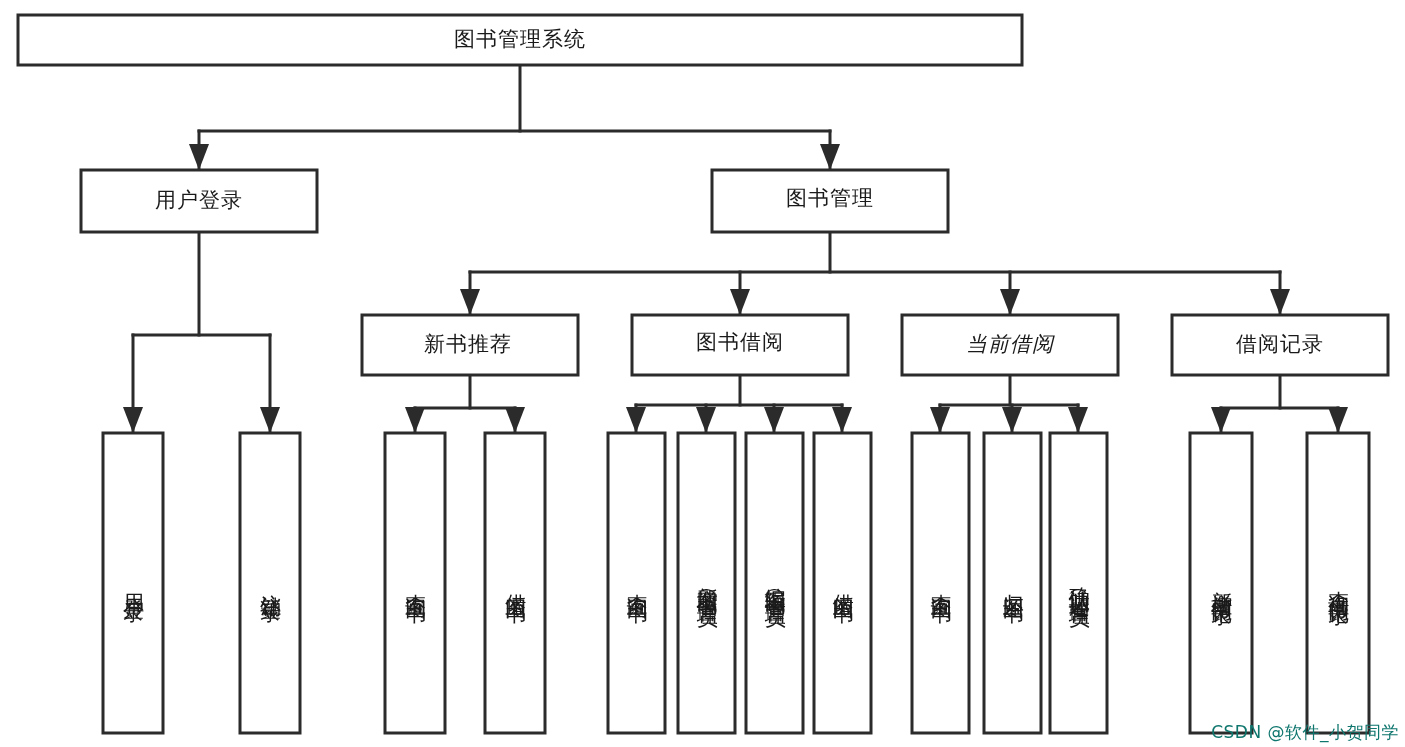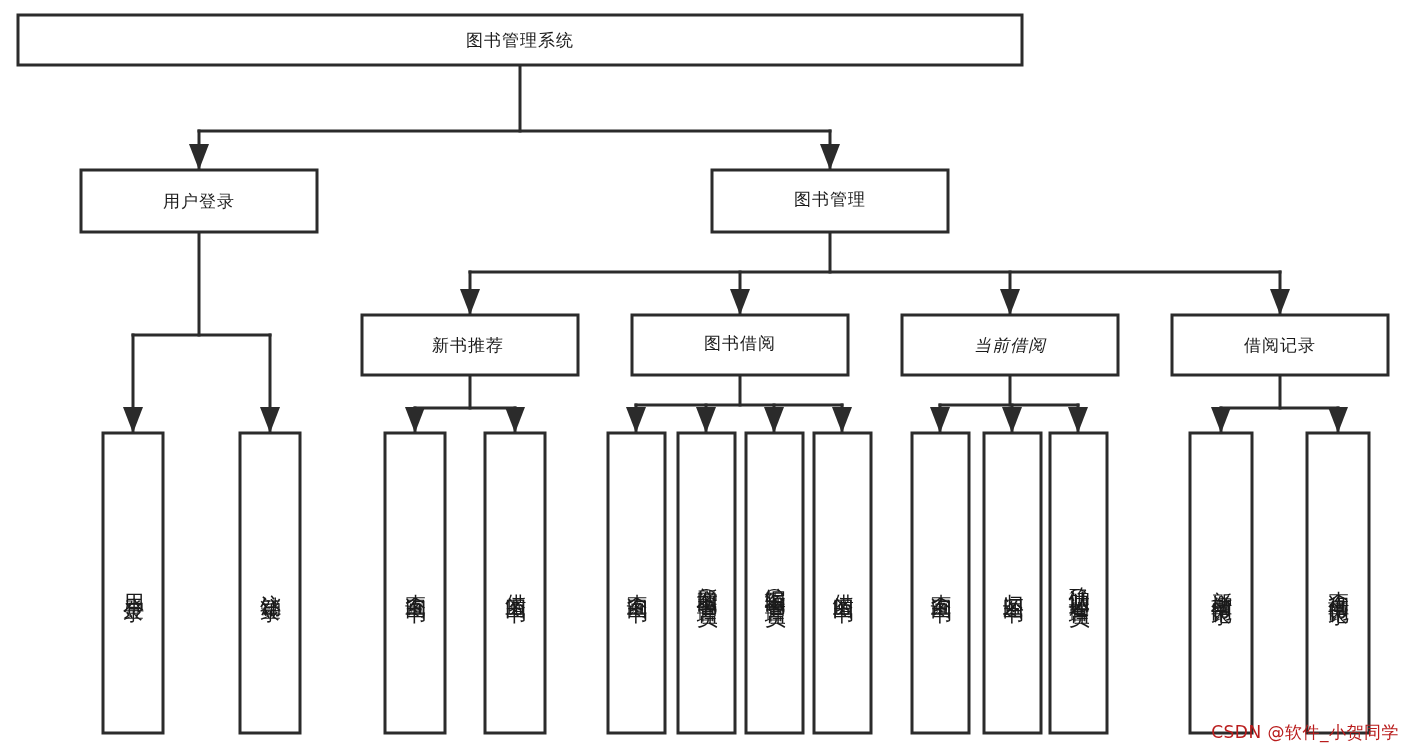--- a/index.html
+++ b/index.html
@@ -40,21 +40,21 @@
   .arrow-head {
     fill: #2b2b2b;
     stroke: none;
   }
   .node-label-h {
     position: absolute;
     display: flex;
     align-items: center;
     justify-content: center;
     color: #1a1a1a;
-    font-size: 17px;
+    font-size: 21px;
     letter-spacing: 1px;
     line-height: 1.1;
     pointer-events: none;
     white-space: nowrap;
   }
   .node-label-v {
     position: absolute;
     display: flex;
     align-items: center;
     justify-content: center;
@@ -65,21 +65,21 @@
     text-orientation: upright;
     letter-spacing: 3px;
     pointer-events: none;
     white-space: nowrap;
   }
   .watermark {
     position: absolute;
     right: 6px;
     bottom: 3px;
     font-size: 17px;
-    color: #b91c1c;
+    color: #0f766e;
     letter-spacing: 0.5px;
     white-space: nowrap;
   }
 </style>
 </head>
 <body>
 
 <div id="diagram-root">
 
   <svg class="canvas" viewBox="0 0 1405 747">

